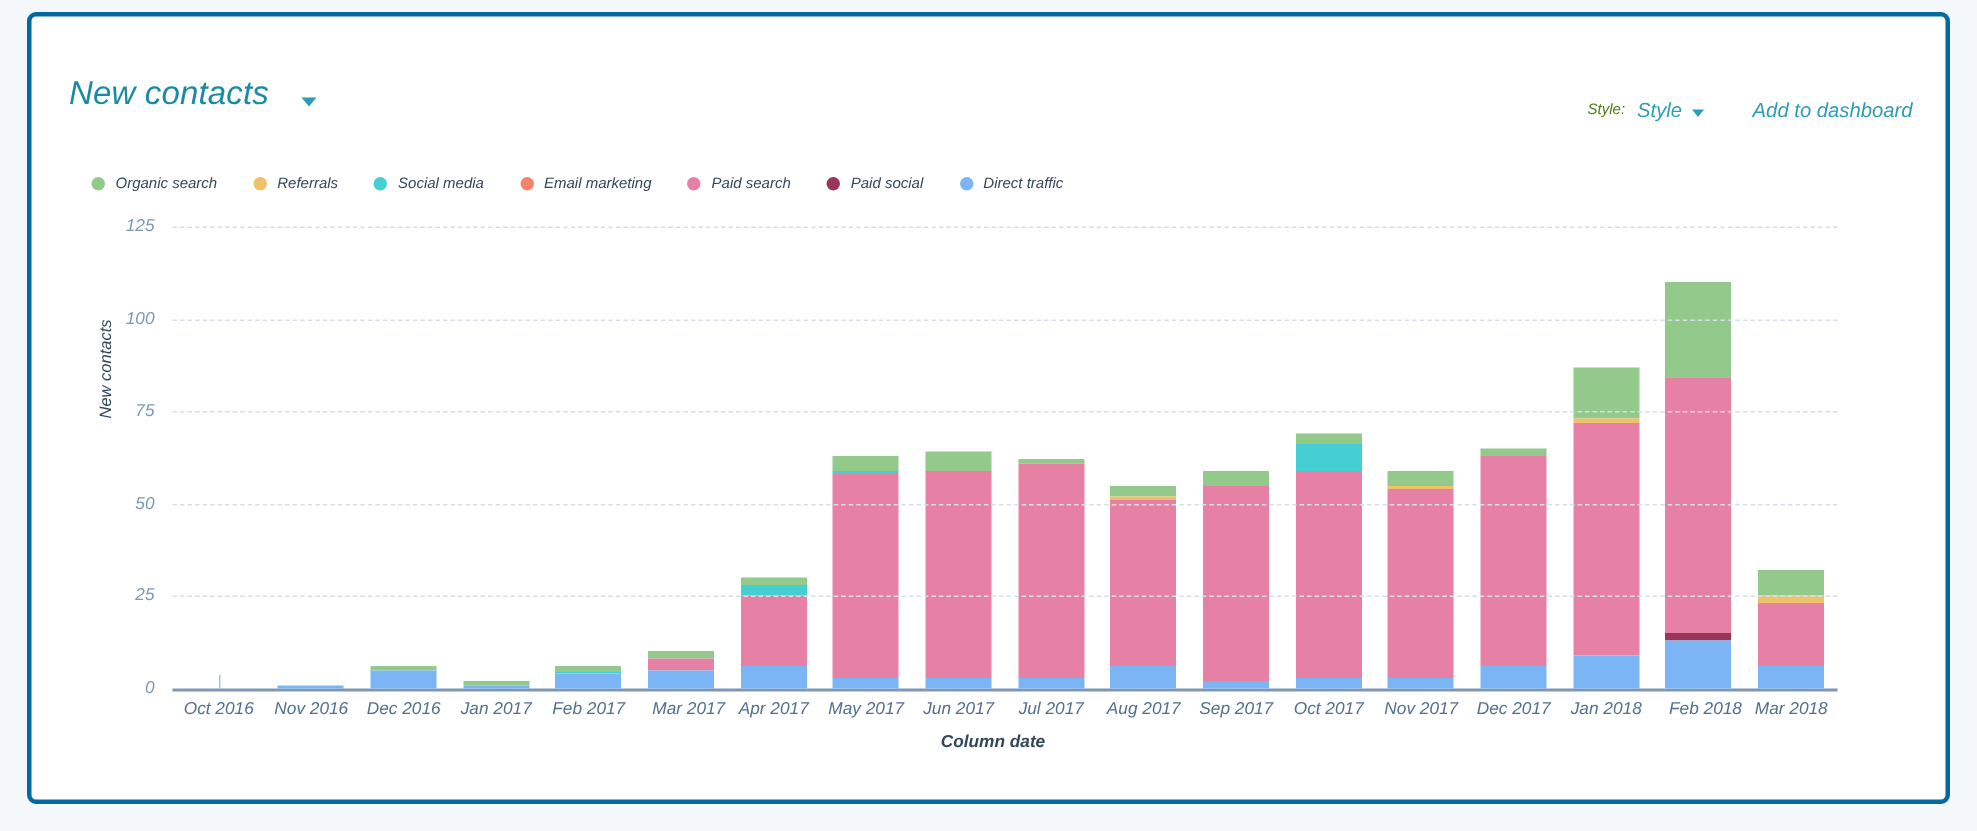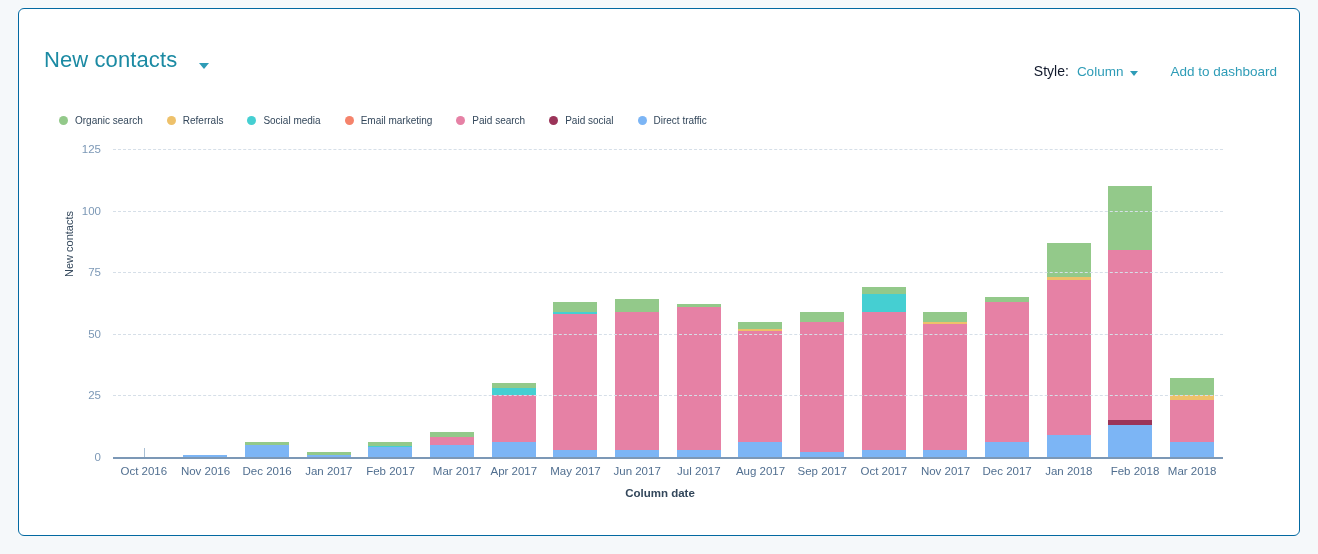--- a/index.html
+++ b/index.html
@@ -15,23 +15,24 @@
     background: #f5f8fa;
     overflow: hidden;
   }
   .card {
     position: absolute;
     left: 18px;
     top: 8px;
     width: 1282px;
     height: 528px;
     background: #ffffff;
-    border: 1px solid #0369a1;
+    border: 3px solid #0369a1;
     border-radius: 6px;
     box-sizing: border-box;
+    font-style: italic;
   }
   
   .card-header {
     position: absolute;
     left: 0; top: 0;
     width: 100%;
     height: 80px;
   }
   .report-title {
     position: absolute;
@@ -57,22 +58,22 @@
   .header-right {
     position: absolute;
     right: 22px;
     top: 52px;
     height: 20px;
     display: flex;
     align-items: center;
     gap: 0px;
   }
   .style-label {
-    font-size: 14px;
-    color: #0f172a;
+    font-size: 10px;
+    color: #4d7c0f;
     margin-right: 8px;
   }
   .style-value {
     font-size: 13.5px;
     color: #2e9cb7;
     cursor: pointer;
   }
   .style-caret {
     margin-left: 7px;
     width: 0; height: 0;
@@ -215,21 +216,21 @@
 
 <div id="page">
   <div class="card">
 
     <div class="card-header">
       <div class="report-title">New contacts</div>
       <div class="title-caret"></div>
 
       <div class="header-right">
         <span class="style-label">Style:</span>
-        <span class="style-value">Column</span>
+        <span class="style-value">Style</span>
         <span class="style-caret"></span>
         <span class="add-dash">Add to dashboard</span>
       </div>
     </div>
 
     <div class="legend">
         <div class="legend-item">
           <span class="legend-dot" style="background: rgb(147, 201, 138);"></span>
           <span class="legend-label">Organic search</span>
         </div>

